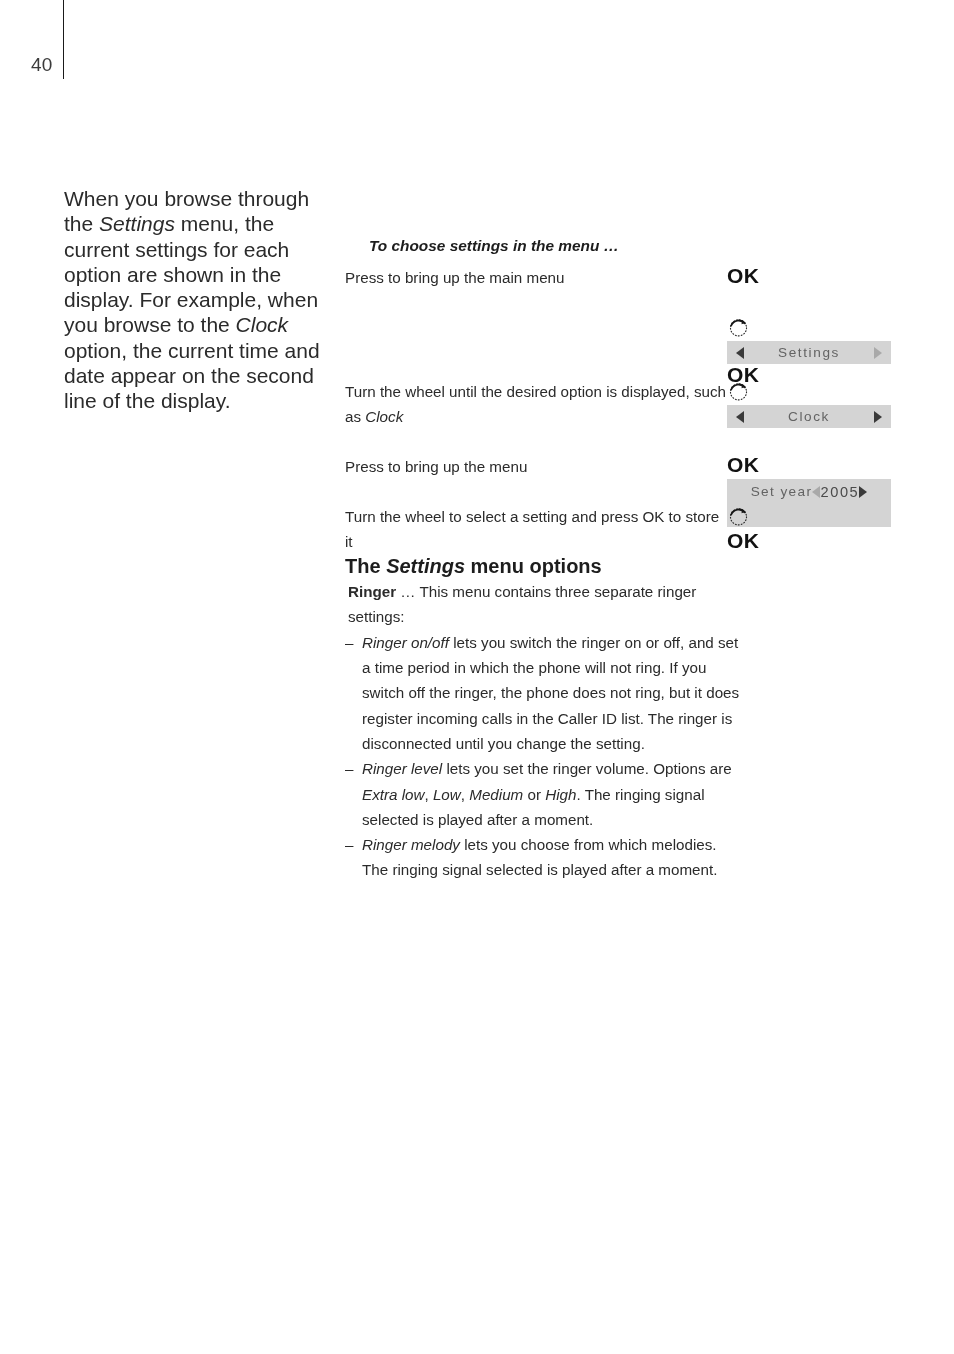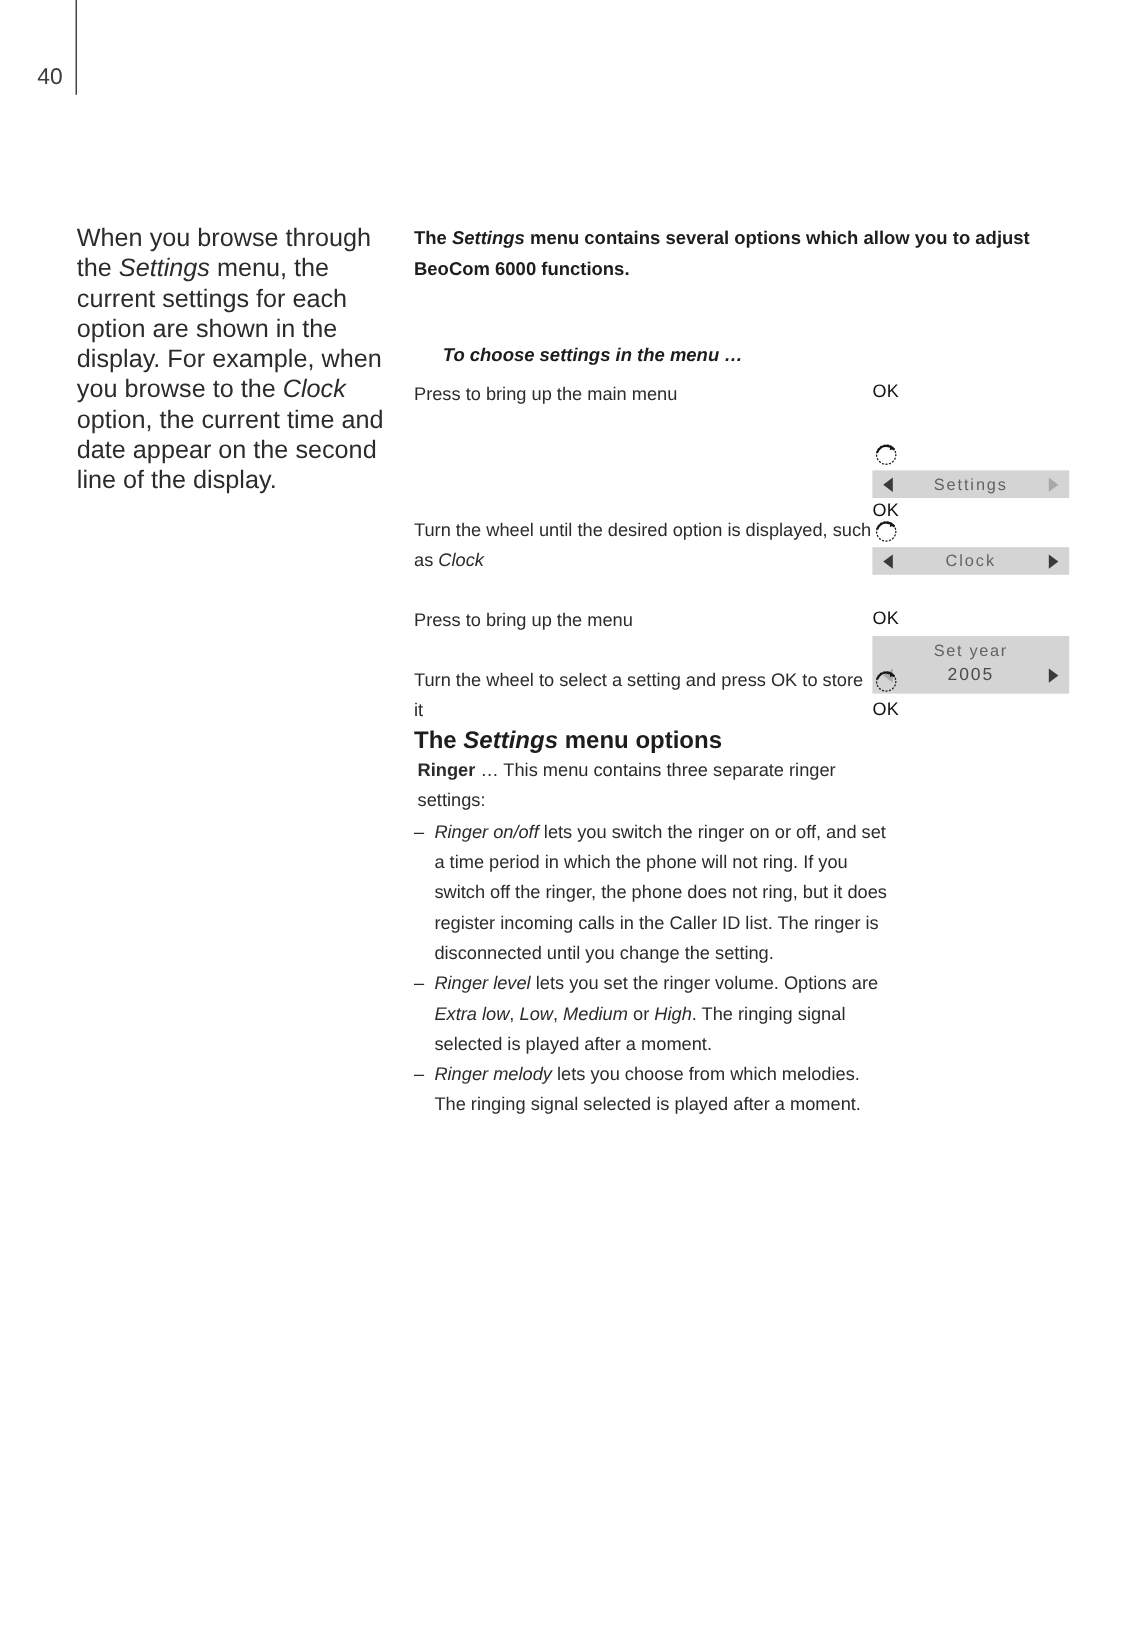--- a/index.html
+++ b/index.html
@@ -109,22 +109,22 @@
     color: #2b2b2b;
   }
   .step-side {
     position: absolute;
     left: 382px;
     top: 0;
     width: 168px;
   }
 
   .ok-label {
-    font-size: 15px;
-    font-weight: 400;
+    font-size: 21px;
+    font-weight: 700;
     color: #121212;
     letter-spacing: 0.3px;
     line-height: 22px;
   }
 
   
   .wheel-icon {
     display: block;
     width: 21px;
     height: 21px;
@@ -162,21 +162,21 @@
   .tri-right.muted { border-left-color: #a9a9a9; }
 
   
   .display-box {
     background: #d4d4d4;
     width: 164px;
     height: 48px;
     box-sizing: border-box;
     padding: 3px 9px 4px 9px;
     display: flex;
-    flex-direction: column;
+    flex-direction: row;
     justify-content: center;
   }
   .display-box .title-line {
     text-align: center;
     font-size: 13.6px;
     letter-spacing: 1.4px;
     color: #636363;
     line-height: 19px;
   }
   .display-box .value-row {
@@ -234,21 +234,20 @@
 
   <div class="page-number">40</div>
   <div class="header-rule"></div>
 
   <div class="col-left">
     <p><span>When you browse through the </span><i>Settings</i><span> menu, the current settings for each option are shown in the display. For example, when you browse to the </span><i>Clock</i><span> option, the current time and date appear on the second line of the display.</span></p>
   </div>
 
   <div class="col-main">
 
-    <p class="intro"><span>The </span><i>Settings</i><span> menu contains several options which allow you to adjust BeoCom 6000 functions.</span></p>
 
     <p class="sub-head">To choose settings in the menu …</p>
 
     <div class="steps">
 
     <div class="step" style="margin-top: 7px;">
           <div class="step-text"><span>Press to bring up the main menu</span></div>
           <div class="step-side">
             <div class="ok-label">OK</div>
           </div>

